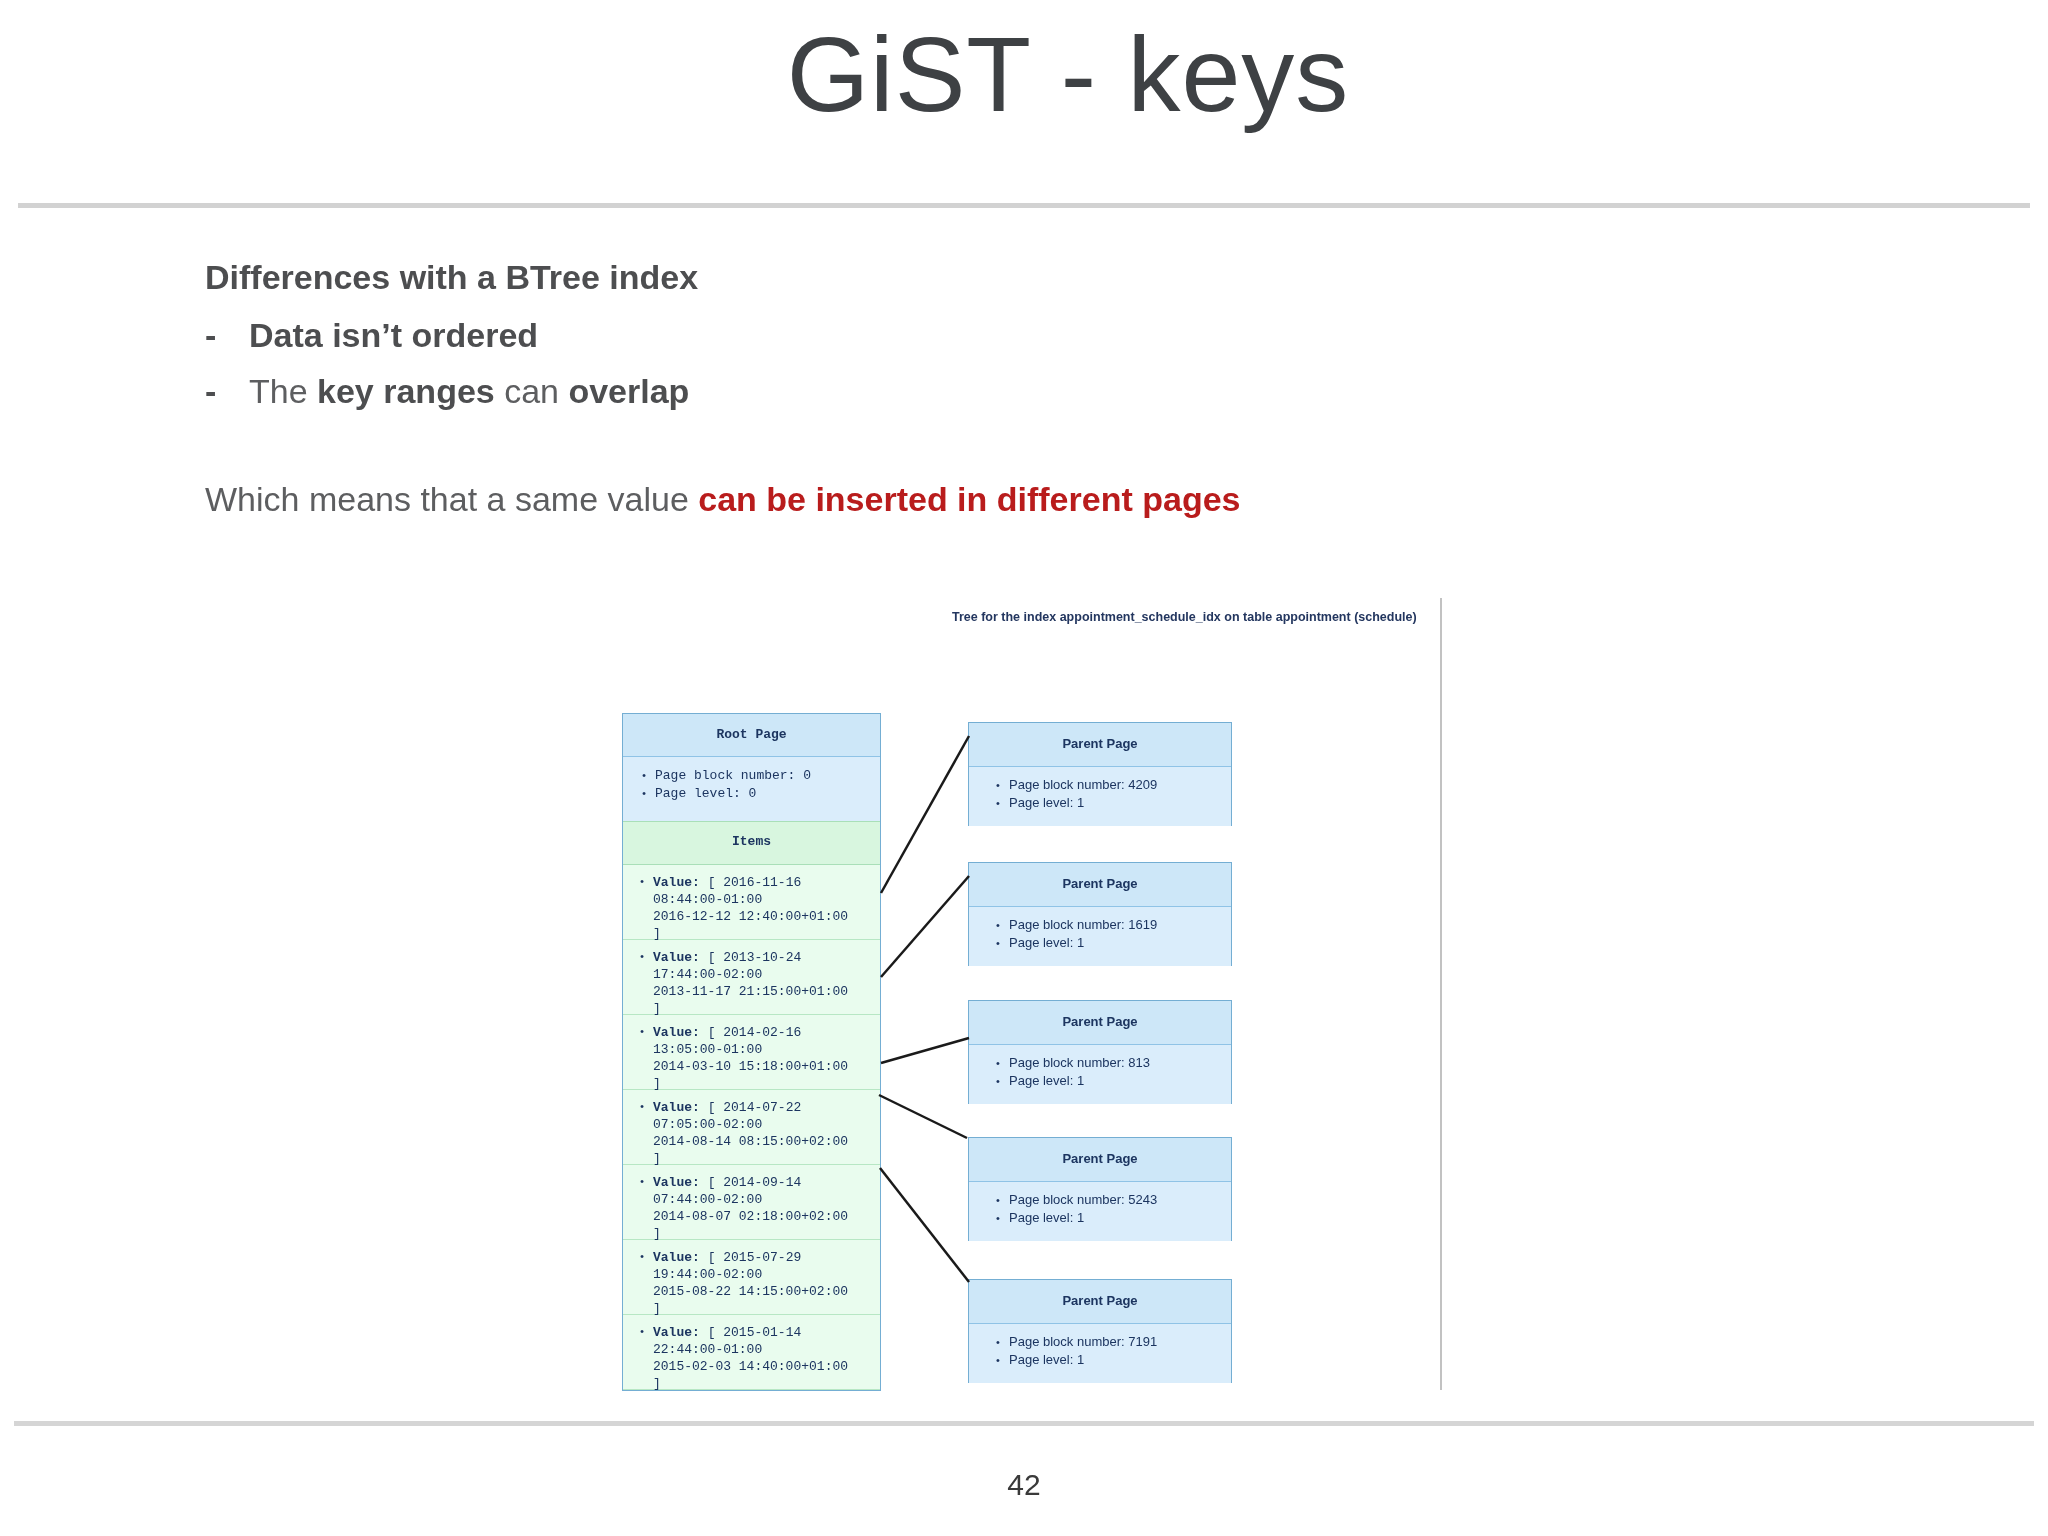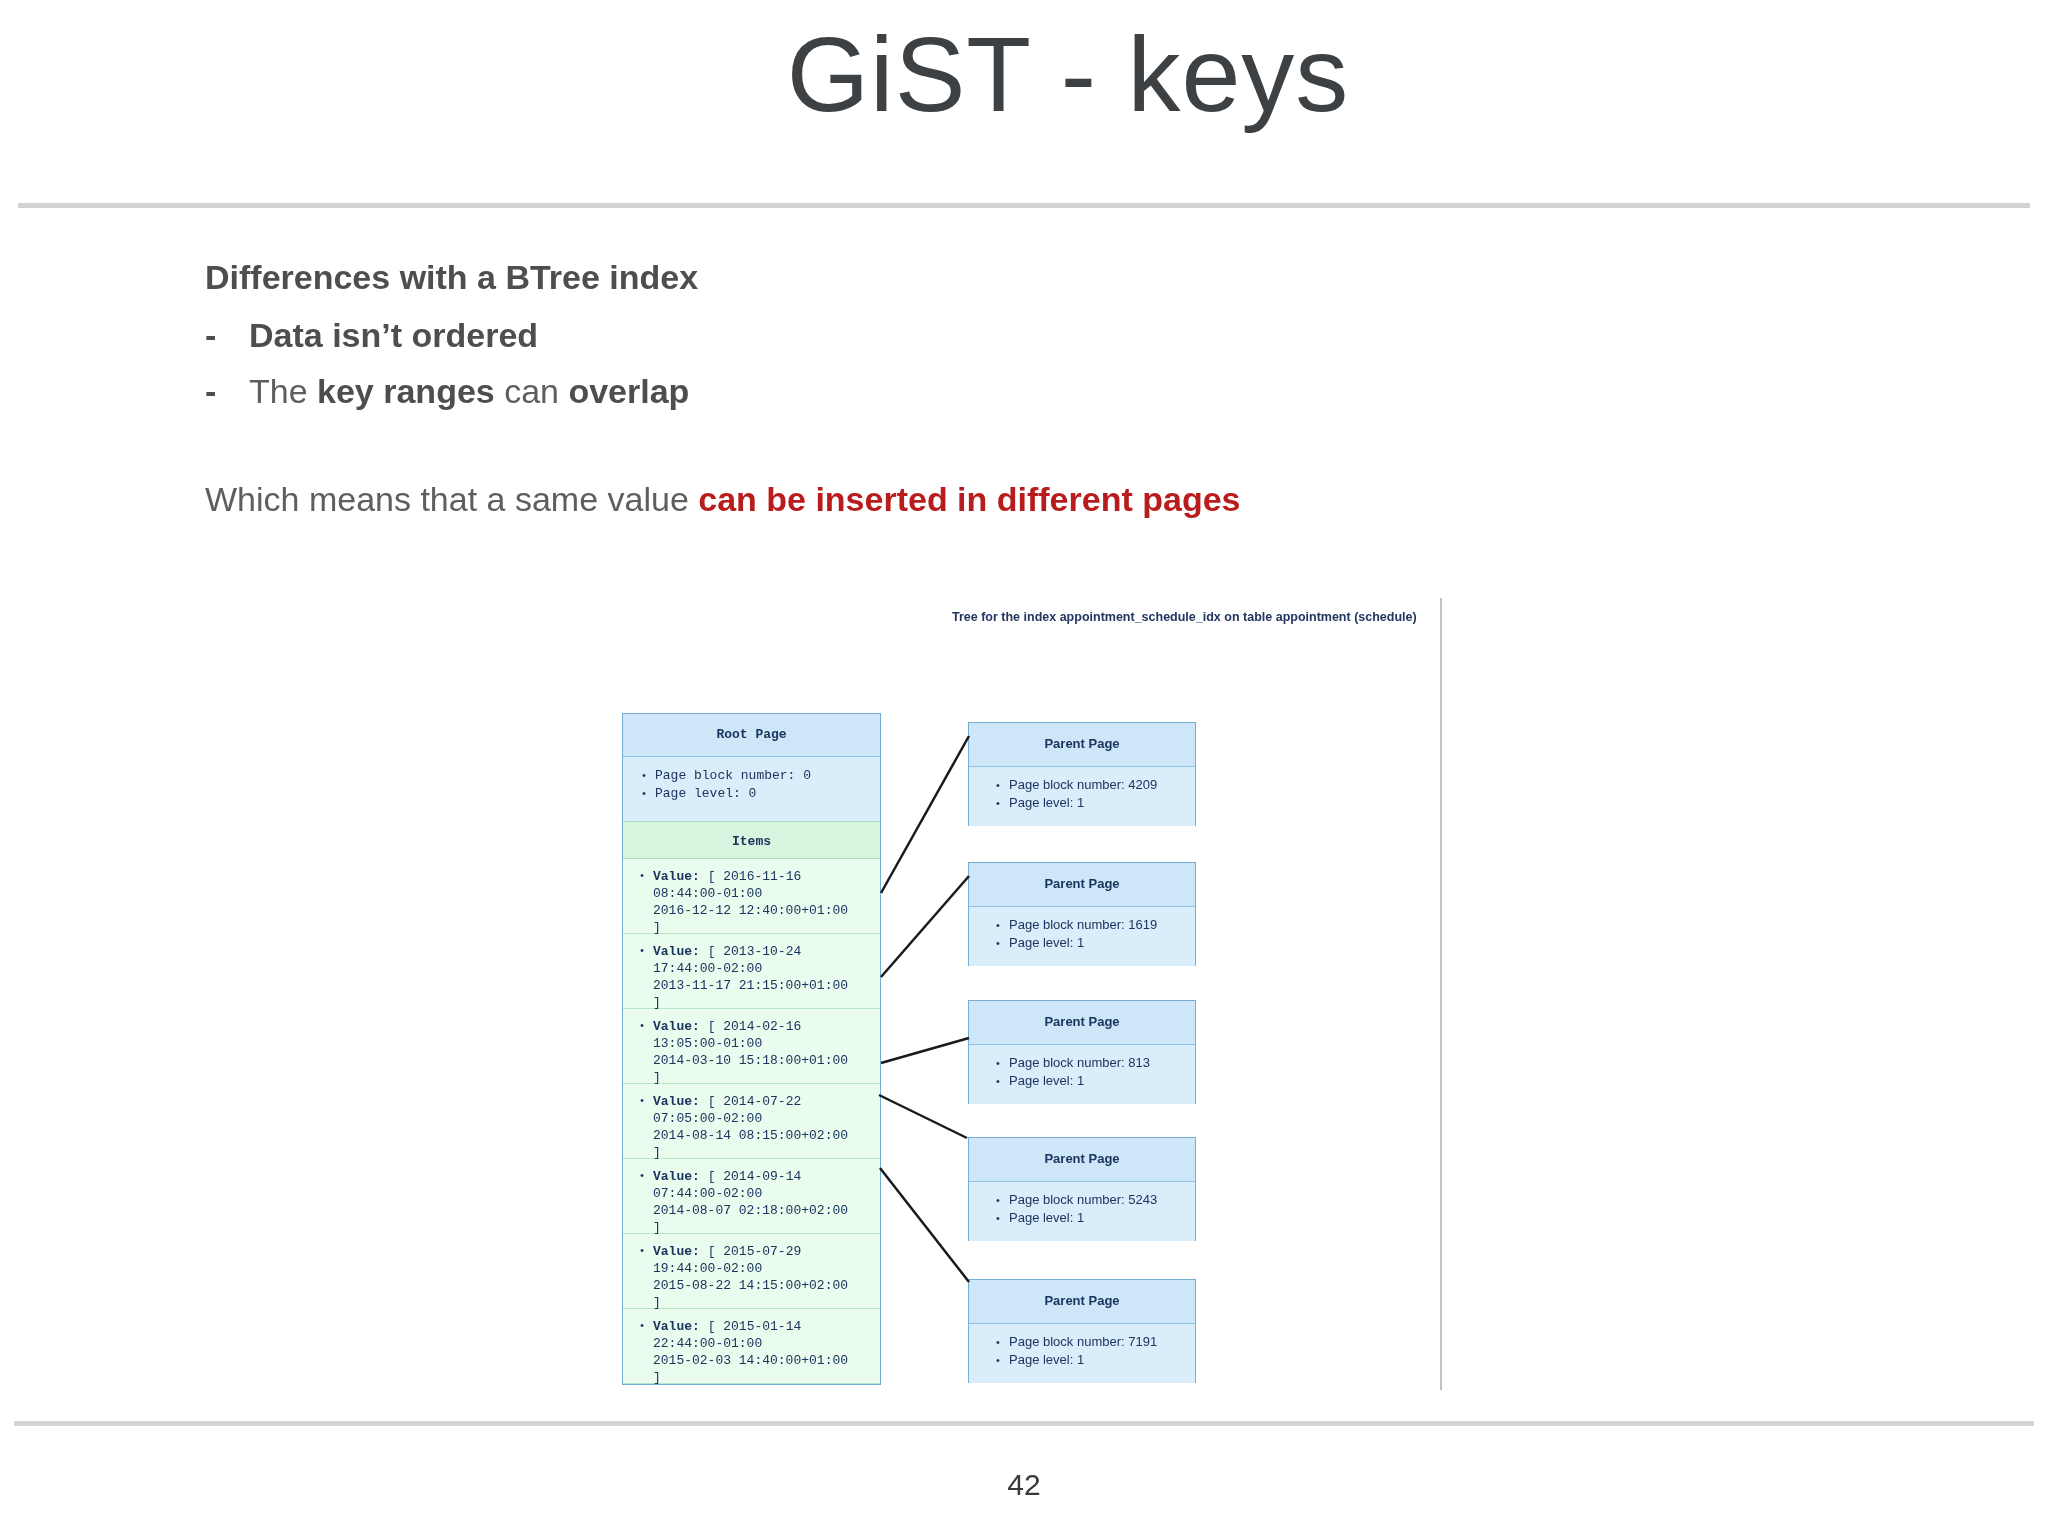--- a/index.html
+++ b/index.html
@@ -95,40 +95,40 @@
   }
   .info-line .dot{
     width:22px;text-align:center;flex:none;
     font-size:11px;
   }
   .items-header{
     background:#d8f6df;
     border-top:1px solid #a9dfb8;
     border-bottom:1px solid #a9dfb8;
     box-sizing:border-box;
-    height:38px;padding-top:12px;
+    height:44px;padding-top:12px;
     text-align:center;font-weight:bold;
   }
   .item-cell{
     background:#e9fcee;
     border-bottom:1px solid #b7e7c4;
     box-sizing:border-box;
     height:75px;
     padding:9px 4px 0 8px;
     display:flex;align-items:flex-start;
     line-height:17px;
   }
   .item-cell .dot{
     width:22px;text-align:center;flex:none;
     font-size:11px;
   }
   .item-text{display:block;}
   .item-text .val{white-space:pre-line;}
 
-  .parent-box{left:968px;width:228px;height:104px;}
+  .parent-box{left:968px;width:264px;height:104px;}
   .parent-box .box-header{height:44px;padding-top:13px;}
   .parent-box .blue-body{height:59px;padding-top:9px;padding-left:18px;}
 
   .connector-svg{left:0;top:0;pointer-events:none;}
 </style>
 </head>
 <body>
 
 <div class="abs slide-title">GiST - keys</div>
 <div class="abs divider-top"></div>

